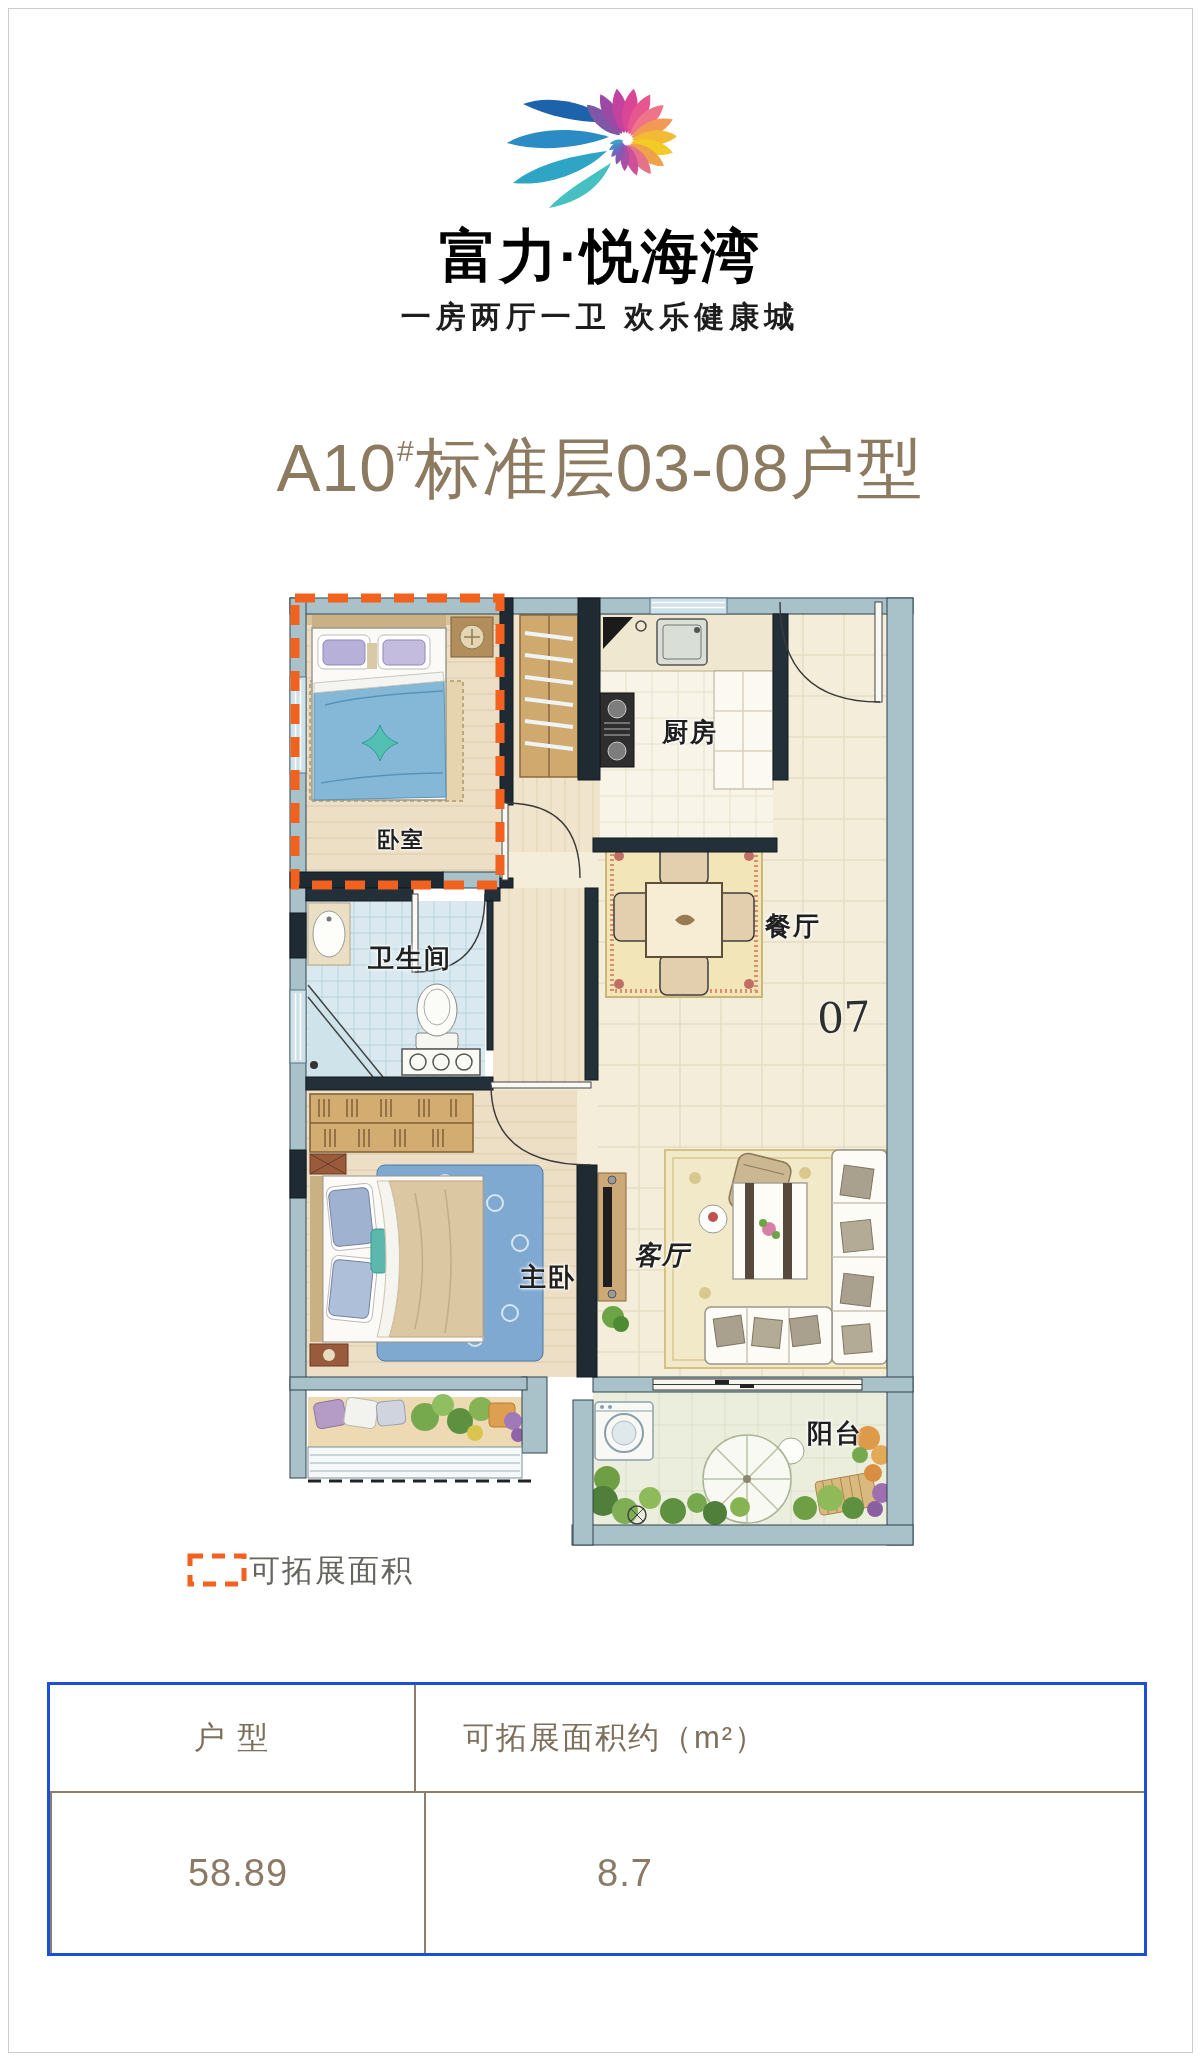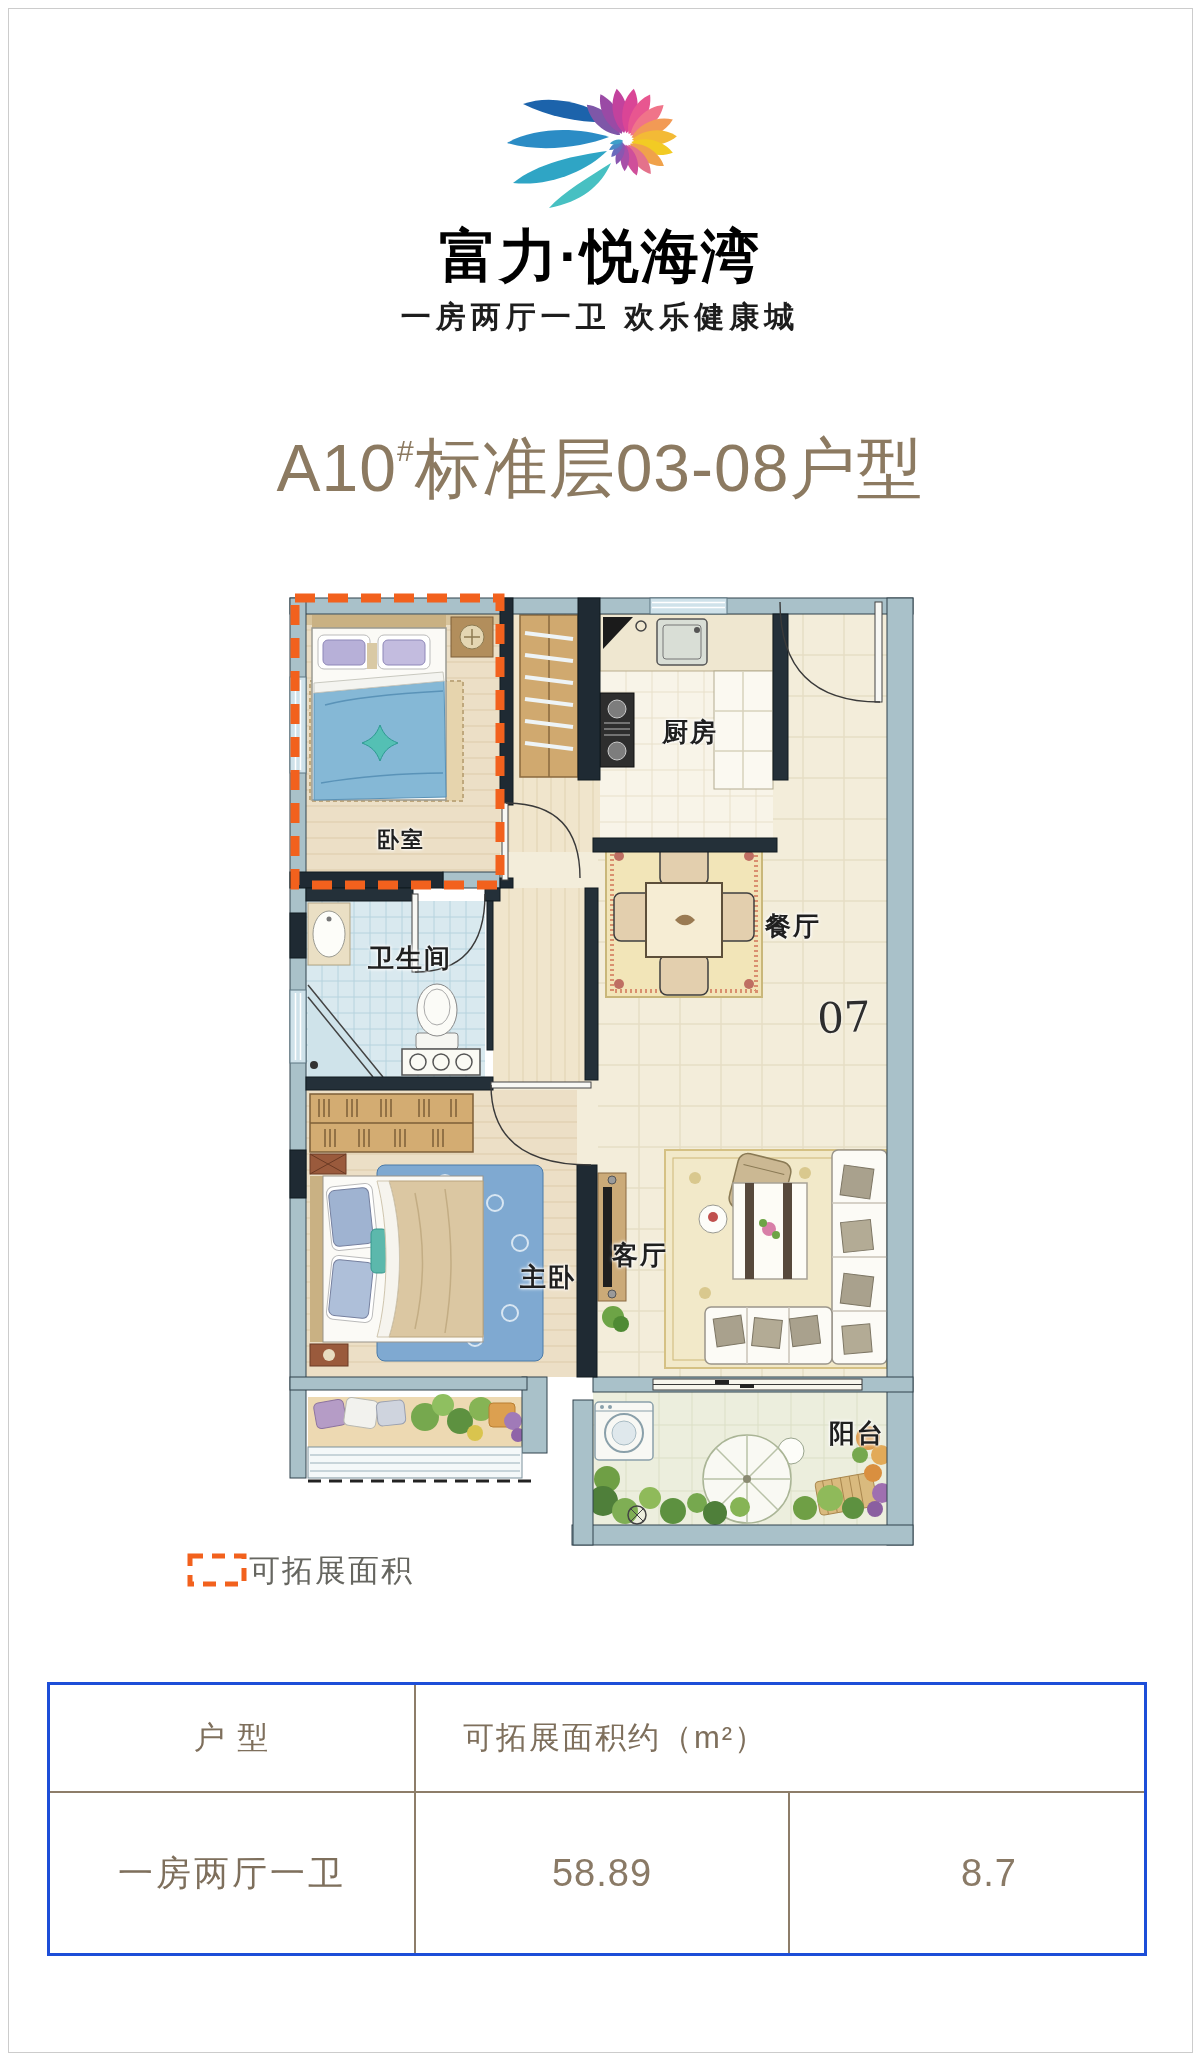--- a/index.html
+++ b/index.html
@@ -351,34 +351,33 @@
       <path d="M23 888 H252" stroke="#222222" stroke-width="3" stroke-dasharray="13 8" fill="none"></path>
 
       <rect x="10" y="5" width="205" height="287" fill="none" stroke="#f2611d" stroke-width="9" stroke-dasharray="20 13"></rect>
     </svg>
 
     <span class="room-label big" style="left:116px;top:232px;">卧室</span>
     <span class="room-label" style="left:405px;top:122px;">厨房</span>
     <span class="room-label" style="left:508px;top:316px;">餐厅</span>
     <span class="room-label" style="left:125px;top:348px;">卫生间</span>
     <span class="room-label" style="left:263px;top:667px;">主卧</span>
-    <span class="room-label" style="left:355px;top:645px;">客厅</span>
-    <span class="room-label" style="left:572px;top:823px;">阳台</span>
+    <span class="room-label" style="left:377px;top:645px;font-style:italic;">客厅</span>
+    <span class="room-label" style="left:550px;top:823px;">阳台</span>
     <span class="unit-number" style="left:559px;top:400px;">07</span>
   </div>
 
   <svg class="legend-box" viewBox="0 0 60 34">
     <rect x="3" y="3" width="54" height="28" fill="none" stroke="#f2611d" stroke-width="5" stroke-dasharray="13 9"></rect>
   </svg>
   <span class="legend-label">可拓展面积</span>
 
   <div class="spec">
     <div class="spec-row head">
       <div class="spec-cell c1">户  型</div>
       <div class="spec-cell c3">可拓展面积约（m²）</div>
     </div>
     <div class="spec-row body">
-      <div class="spec-cell c1">一房两厅一卫</div>
       <div class="spec-cell c2 num">58.89</div>
       <div class="spec-cell c3 num">8.7</div>
     </div>
   </div>
 </div>
 
 </body></html>

